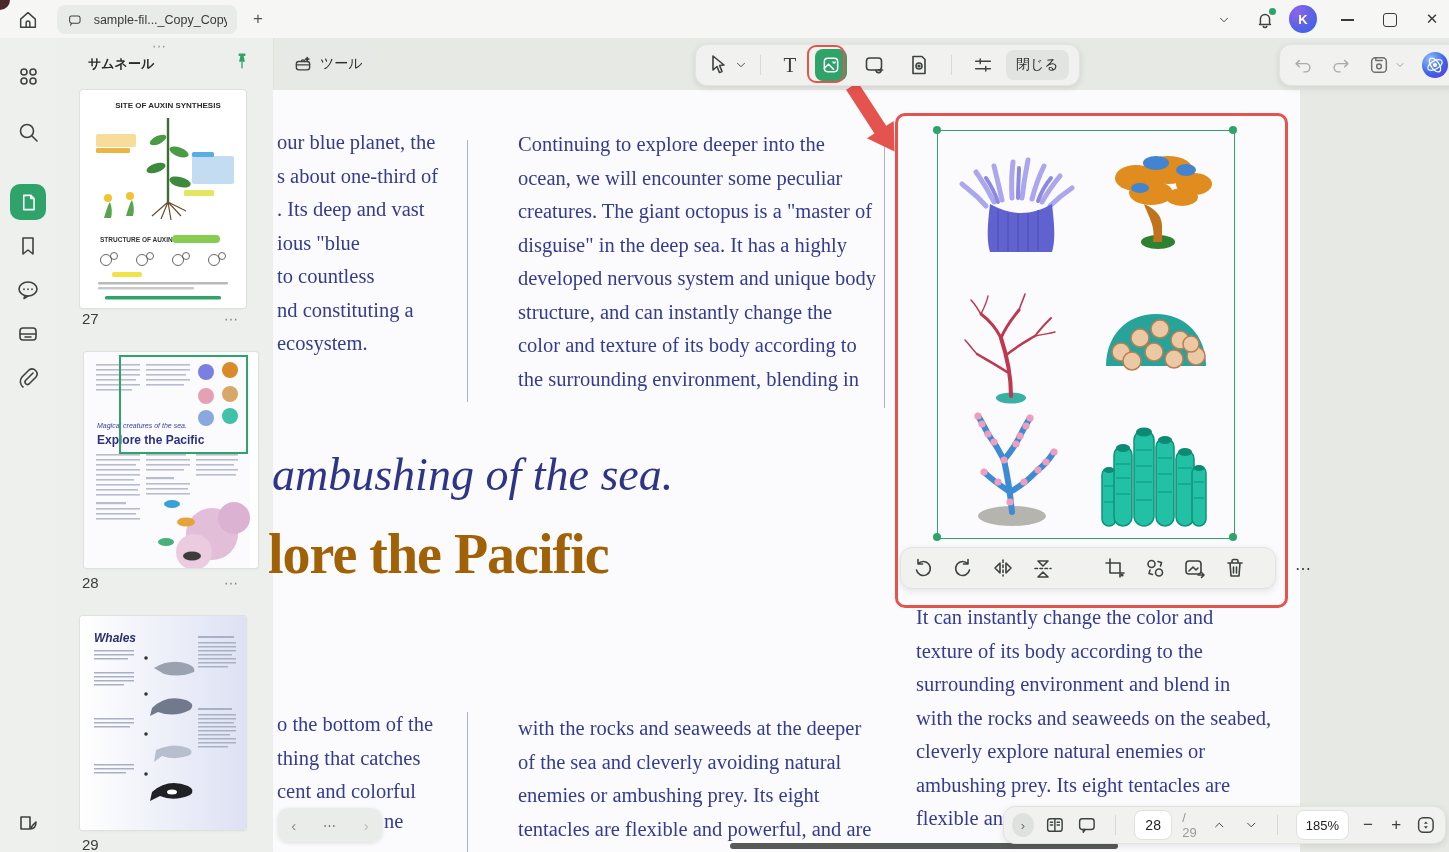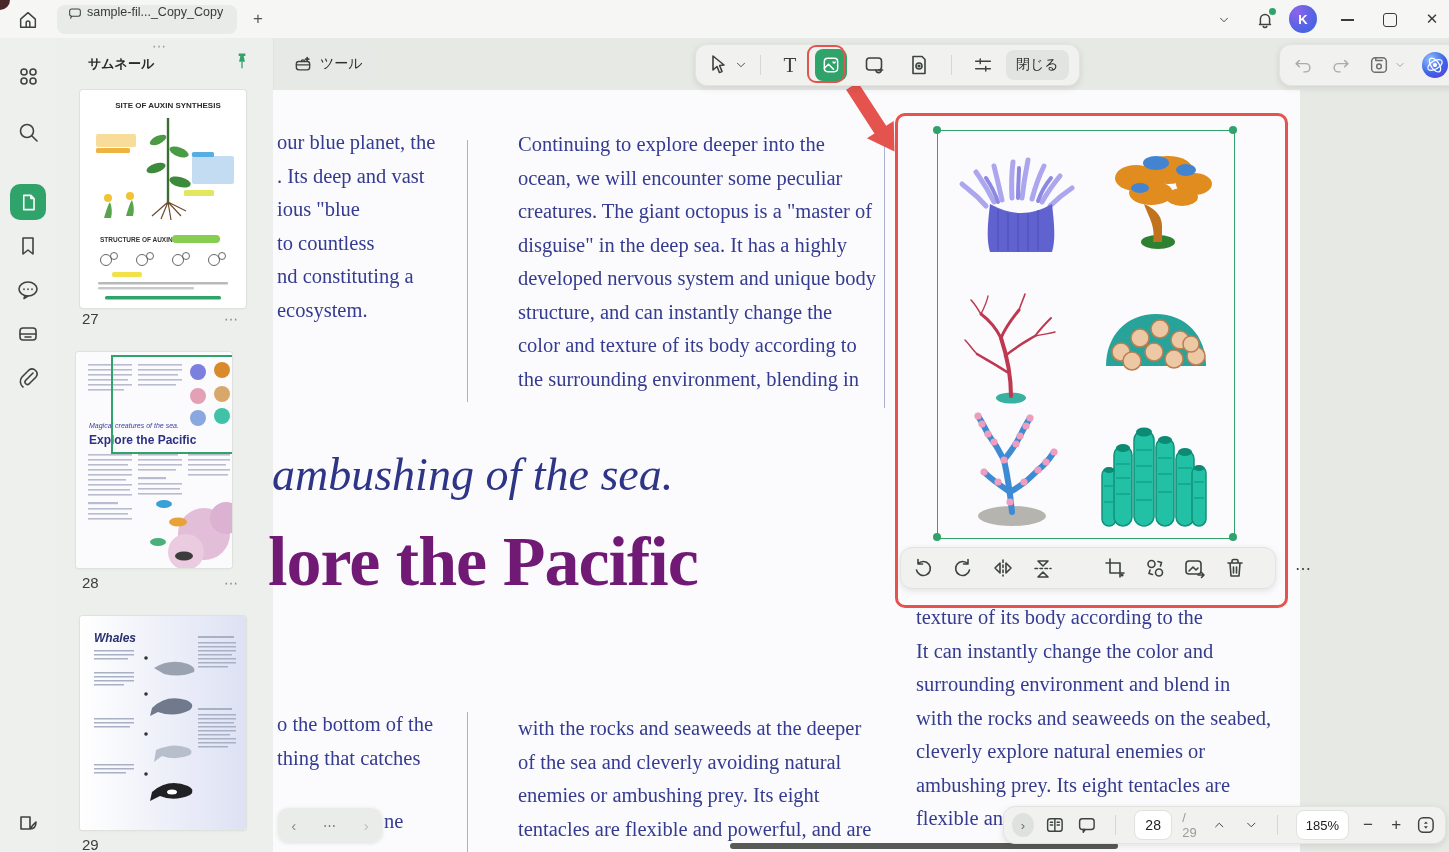--- a/index.html
+++ b/index.html
@@ -3,21 +3,21 @@
 <meta charset="utf-8">
 <style>
   html,body{margin:0;padding:0;background:#d8dad6;}
   #app{position:relative;width:1449px;height:852px;overflow:hidden;background:#e7e9e5;
        font-family:"Liberation Sans",sans-serif;-webkit-font-smoothing:antialiased;}
   .abs{position:absolute;}
   
   .titlebar{left:0;top:0;width:1449px;height:38px;background:#f6f7f4;}
   .corner{left:0;top:0;width:10px;height:10px;background:#4a272b;border-bottom-right-radius:10px;}
   .tab{left:57px;top:5px;width:180px;height:29px;background:#e9ebe8;border-radius:8px;
-       display:flex;gap:4px;padding:0 10px;box-sizing:border-box;}
+       display:flex;align-items:center;gap:11px;padding:0 10px;box-sizing:border-box;}
   .tab-label{font-size:12.5px;color:#3a3a3a;white-space:nowrap;overflow:hidden;}
   .glyph-btn{display:flex;align-items:center;justify-content:center;color:#555;}
   .avatar{left:1289px;top:5px;width:28px;height:28px;border-radius:50%;
           background:radial-gradient(circle at 30% 25%,#8d64e9,#4a63e4 70%);
           color:#fff;font-size:13px;font-weight:bold;display:flex;align-items:center;justify-content:center;}
   .win-max{left:1383px;top:13px;width:12px;height:12px;border:1.6px solid #3a3a3a;border-radius:3px;}
   .win-min{left:1341px;top:19px;width:13px;height:1.8px;background:#3a3a3a;}
   .win-close{left:1422px;top:9px;width:20px;height:20px;font-size:15px;color:#3a3a3a;}
   
   .rail{left:0;top:38px;width:56px;height:814px;background:#eef0ed;}
@@ -43,21 +43,21 @@
   .close-btn{height:30px;padding:0 10px;background:#e2e4e1;border-radius:8px;font-size:14px;color:#2e2e2e;
              display:flex;align-items:center;}
   .ticon{font-family:"Liberation Serif",serif;font-size:21px;color:#3c3c3c;line-height:1;}
   .orb{width:26px;height:26px;border-radius:50%;background:radial-gradient(circle at 32% 28%,#8fc0ff,#3e63e8 55%,#6a2fd8);}
   
   .page{left:273px;top:90px;width:1027px;height:762px;background:#fbfbfd;}
   .doccol{position:absolute;font-family:"Liberation Serif",serif;font-size:20.5px;color:#343b90;
           line-height:33.5px;white-space:nowrap;}
   .vline{position:absolute;width:1px;background:#aab0d2;}
   .hscript{position:absolute;font-family:"Liberation Serif",serif;font-style:italic;font-size:46px;color:#2e3486;white-space:nowrap;}
-  .hmain{position:absolute;font-family:"Liberation Serif",serif;font-weight:bold;font-size:70px;color:#701a75;
+  .hmain{position:absolute;font-family:"Liberation Serif",serif;font-weight:bold;font-size:56px;color:#a16207;
          letter-spacing:-1px;white-space:nowrap;}
   .sel-rect{left:937px;top:130px;width:296px;height:407px;border:1.5px solid #2fa36a;}
   .handle-dot{position:absolute;width:8px;height:8px;border-radius:50%;background:#2fa36a;}
   .imgbar{left:900px;top:547px;width:376px;height:42px;padding:0 10px;box-sizing:border-box;gap:16px;}
   .imgbar svg{flex:0 0 auto;}
   .navbar{left:1003px;top:806px;width:443px;height:38px;padding:0 8px;box-sizing:border-box;gap:10px;}
   .pgpill{width:36px;height:28px;background:#fff;border:1px solid #e0e2de;border-radius:8px;
           text-align:center;font-size:14px;color:#222;font-family:"Liberation Sans",sans-serif;padding:0;}
   .zoompill{height:28px;padding:0 9px;background:#fff;border:1px solid #e0e2de;border-radius:8px;
             font-size:13px;color:#222;display:flex;align-items:center;}
@@ -203,21 +203,21 @@
         </g>
         <rect x="32" y="182" width="30" height="5" rx="2" fill="#f2e24a"></rect>
         <rect x="18" y="192" width="130" height="2.4" rx="1" fill="#b9b9b9"></rect>
         <rect x="18" y="197" width="96" height="2.4" rx="1" fill="#c9c9c9"></rect>
         <rect x="25" y="206" width="116" height="3.5" rx="1.5" fill="#2fa36a"></rect>
       </svg>
     </div>
     <div class="abs th-label" style="left:26px;top:272px;">27</div>
     <div class="abs th-dots" style="left:168px;top:273px;">⋯</div>
 
-    <div class="abs thumb" style="left:20px;top:314px;width:156px;height:216px;">
+    <div class="abs thumb" style="left:28px;top:314px;width:174px;height:216px;">
       <svg width="166" height="216" viewBox="0 0 166 216">
         <rect width="166" height="216" fill="#fbfbfe"></rect>
         <g fill="#b9bccf">
           <rect x="12" y="12" width="44" height="1.6"></rect>
             <rect x="12" y="17" width="44" height="1.6"></rect>
             <rect x="12" y="22" width="44" height="1.6"></rect>
             <rect x="12" y="27" width="40" height="1.6"></rect>
             <rect x="12" y="32" width="44" height="1.6"></rect>
             <rect x="12" y="37" width="36" height="1.6"></rect>
           <rect x="62" y="12" width="44" height="1.6"></rect>
@@ -329,20 +329,21 @@
         <ellipse cx="92" cy="176" rx="5" ry="2.5" fill="#fff"></ellipse>
       </svg>
     </div>
     <div class="abs th-label" style="left:26px;top:798px;">29</div>
   </div>
 
   <div class="abs page"></div>
 
   <div class="doccol" style="left:277px;top:126px;">
     <span style="display:block">our blue planet, the</span>
+    <span style="display:block">s about one-third of</span>
     <span style="display:block">. Its deep and vast</span>
     <span style="display:block">ious "blue</span>
     <span style="display:block">to countless</span>
     <span style="display:block">nd constituting a</span>
     <span style="display:block">ecosystem.</span>
   </div>
   <div class="vline" style="left:467px;top:140px;height:262px;"></div>
   <div class="doccol" style="left:518px;top:128px;">
     <span style="display:block">Continuing to explore deeper into the</span>
     <span style="display:block">ocean, we will encounter some peculiar</span>
@@ -354,32 +355,33 @@
     <span style="display:block">the surrounding environment, blending in</span>
   </div>
   <div class="vline" style="left:884px;top:128px;height:280px;"></div>
 
   <div class="hscript" style="left:272px;top:448px;">ambushing of the sea.</div>
   <div class="hmain" style="left:268px;top:522px;">lore the Pacific</div>
 
   <div class="doccol" style="left:277px;top:708px;">
     <span style="display:block">o the bottom of the</span>
     <span style="display:block">thing that catches</span>
+    <span style="display:block">cent and colorful</span>
   </div>
   <div class="frag" style="left:384px;top:810px;">ne</div>
   <div class="vline" style="left:467px;top:712px;height:140px;"></div>
   <div class="doccol" style="left:518px;top:712px;">
     <span style="display:block">with the rocks and seaweeds at the deeper</span>
     <span style="display:block">of the sea and cleverly avoiding natural</span>
     <span style="display:block">enemies or ambushing prey. Its eight</span>
     <span style="display:block">tentacles are flexible and powerful, and are</span>
   </div>
   <div class="doccol" style="left:916px;top:601px;">
+    <span style="display:block">It can instantly change the color and</span>
     <span style="display:block">texture of its body according to the</span>
-    <span style="display:block">It can instantly change the color and</span>
     <span style="display:block">surrounding environment and blend in</span>
     <span style="display:block">with the rocks and seaweeds on the seabed,</span>
     <span style="display:block">cleverly explore natural enemies or</span>
     <span style="display:block">ambushing prey. Its eight tentacles are</span>
     <span style="display:block">flexible an</span>
   </div>
 
   <svg class="abs" style="left:946px;top:136px;" width="282" height="396" viewBox="0 0 282 396">
 
     <g transform="translate(10,8)">

